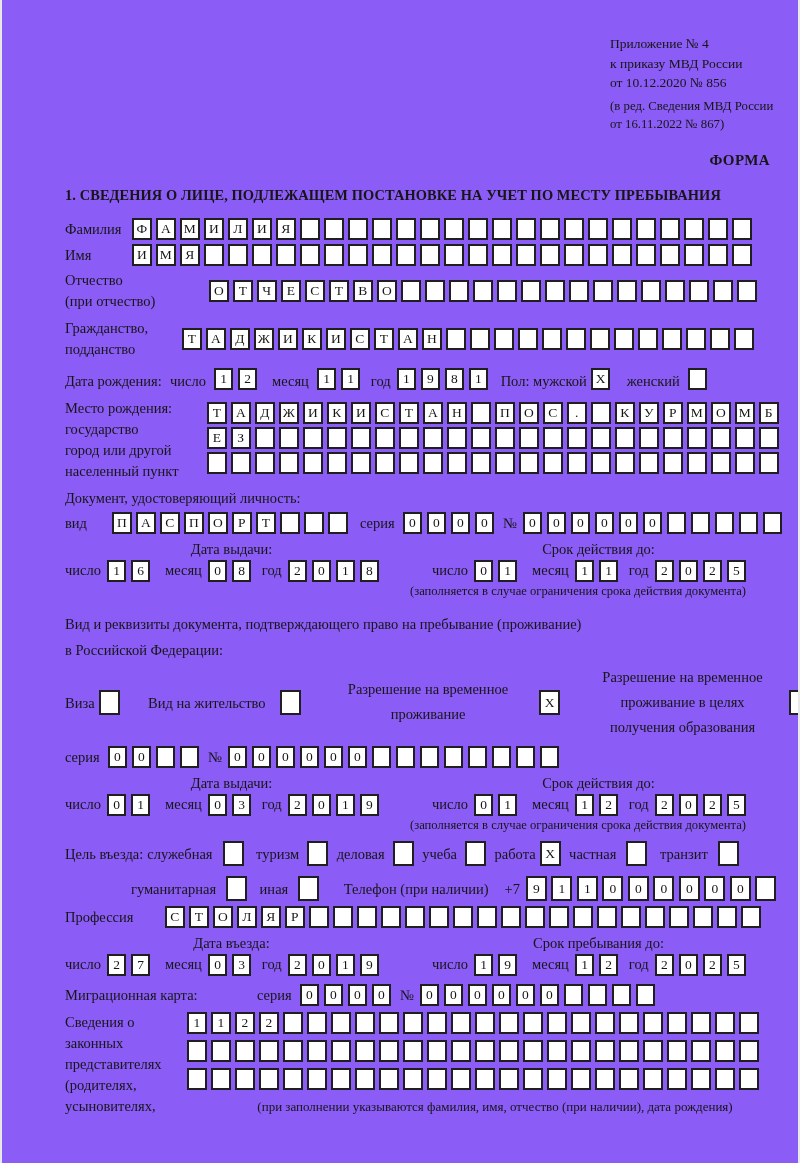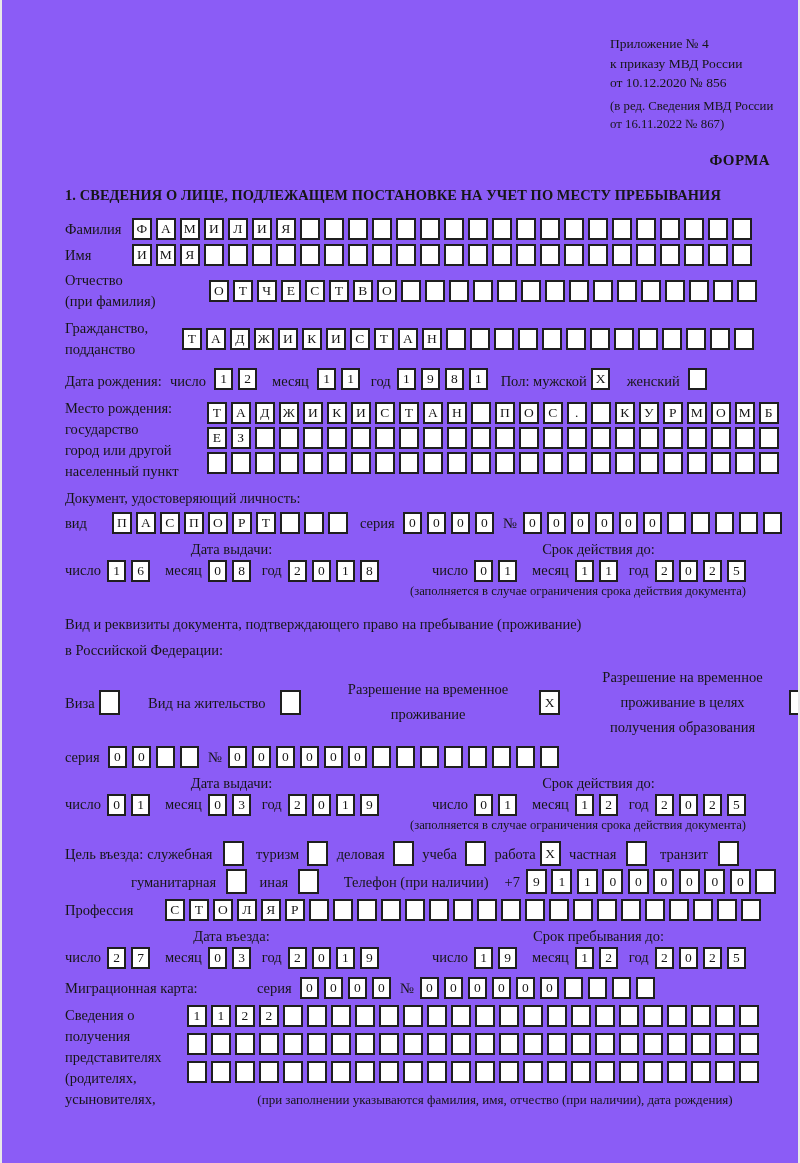--- a/index.html
+++ b/index.html
@@ -135,21 +135,21 @@
         <span class="cell"></span>
         <span class="cell"></span>
         <span class="cell"></span>
         <span class="cell"></span>
       </span>
   </div>
 
   <div class="row">
     <div class="lblcol tight w-pat">
       <div>Отчество</div>
-      <div>(при фамилия)</div>
+      <div>(при отчество)</div>
     </div>
     <span class="cells">
         <span class="cell">О</span>
         <span class="cell">Т</span>
         <span class="cell">Ч</span>
         <span class="cell">Е</span>
         <span class="cell">С</span>
         <span class="cell">Т</span>
         <span class="cell">В</span>
         <span class="cell">О</span>
@@ -538,21 +538,21 @@
     <span class="lbl ml4">частная</span>
     <span class="cells ml10">
         <span class="cell"></span>
       </span>
     <span class="lbl ml8">транзит</span>
     <span class="cells ml10">
         <span class="cell"></span>
       </span>
   </div>
 
-  <div class="row cbwrap" style="margin-top:3px; align-items:center;">
+  <div class="row cbwrap" style="margin-top:10px; align-items:center;">
     <span class="lbl" style="margin-left:66px;">гуманитарная</span>
     <span class="cells ml10">
         <span class="cell"></span>
       </span>
     <span class="lbl ml8">иная</span>
     <span class="cells ml10">
         <span class="cell"></span>
       </span>
     <span class="lbl ml20">Телефон (при наличии)</span>
     <span class="lbl ml16">+7</span>
@@ -667,21 +667,21 @@
         <span class="cell"></span>
         <span class="cell"></span>
         <span class="cell"></span>
         <span class="cell"></span>
       </span>
   </div>
 
   <div class="row" style="margin-top:6px;">
     <div class="lblcol tight w-rep">
       <div>Сведения о</div>
-      <div>получения</div>
+      <div>законных</div>
       <div>представителях</div>
       <div>(родителях,</div>
       <div>усыновителях,</div>
 
     </div>
     <div>
       <div class="cells" style="margin-bottom:6px;">
           <span class="cell">1</span>
           <span class="cell">1</span>
           <span class="cell">2</span>

